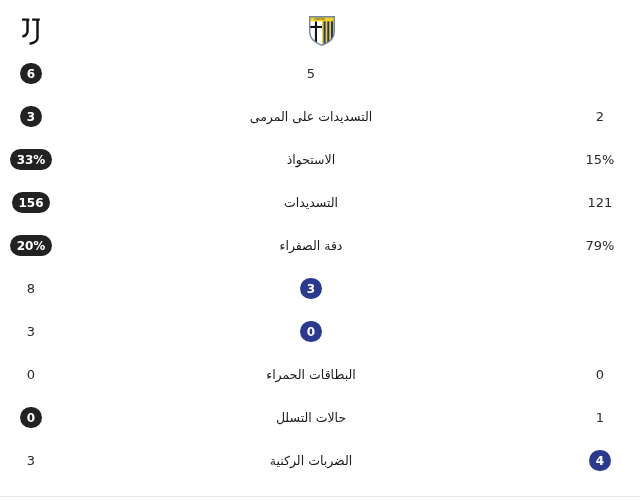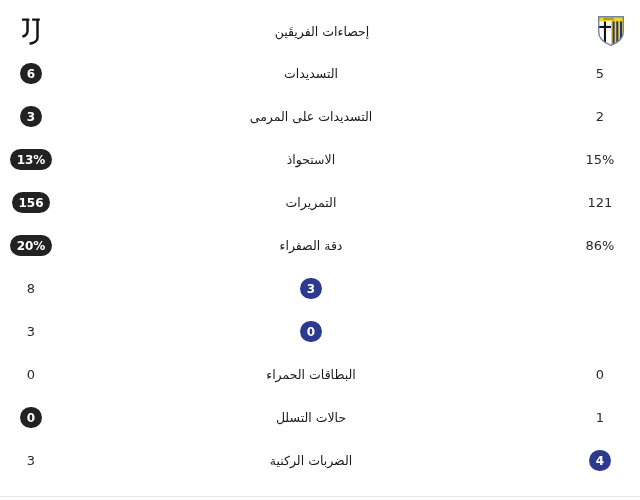--- a/index.html
+++ b/index.html
@@ -46,23 +46,20 @@
 
   <header>
     <div class="cell" title="Juventus">
       <span>
         <svg width="22" height="30" viewBox="0 0 24 30" aria-hidden="true">
           <path d="M2.2 2.6 H10.2 M8.2 2.6 V14.6 Q8.2 19.8 2.6 21" fill="none" stroke="#141414" stroke-width="2.7"></path>
           <path d="M13.2 2.6 H21.6 M19.1 2.6 V22.4 Q19.1 27.6 10.4 29" fill="none" stroke="#141414" stroke-width="2.7"></path>
         </svg>
       </span>
     </div>
-    <div class="cell">
-      <h1 class="title" dir="rtl">إحصاءات الفريقَين</h1>
-    </div>
     <div class="cell" title="Parma">
       <span>
         <svg width="28" height="32" viewBox="0 0 28 32" aria-hidden="true">
           <defs>
             <clipPath id="parma-shield">
               <path d="M1.7 1.7 H26.3 V17 Q26.3 26 14 30.4 Q1.7 26 1.7 17 Z"></path>
             </clipPath>
           </defs>
           <g clip-path="url(#parma-shield)">
             <rect x="1.7" y="1.7" width="24.6" height="29" fill="#ffffff"></rect>
@@ -80,72 +77,69 @@
       </span>
     </div>
   </header>
 
   <div class="rows">
   <div class="row">
     <div class="cell">
       <span class="val home-val pill pill-home">6</span>
     </div>
     <div class="cell">
-      <span class="row-label" dir="rtl">التسديدات</span>
-    </div>
-    <div class="cell">
       <span class="val away-val">5</span>
     </div>
   </div>
 
   <div class="row">
     <div class="cell">
       <span class="val home-val pill pill-home">3</span>
     </div>
     <div class="cell">
       <span class="row-label" dir="rtl">التسديدات على المرمى</span>
     </div>
     <div class="cell">
       <span class="val away-val">2</span>
     </div>
   </div>
 
   <div class="row">
     <div class="cell">
-      <span class="val home-val pill pill-home">13%</span>
+      <span class="val home-val pill pill-home">33%</span>
     </div>
     <div class="cell">
       <span class="row-label" dir="rtl">الاستحواذ</span>
     </div>
     <div class="cell">
       <span class="val away-val">15%</span>
     </div>
   </div>
 
   <div class="row">
     <div class="cell">
       <span class="val home-val pill pill-home">156</span>
     </div>
     <div class="cell">
-      <span class="row-label" dir="rtl">التمريرات</span>
+      <span class="row-label" dir="rtl">التسديدات</span>
     </div>
     <div class="cell">
       <span class="val away-val">121</span>
     </div>
   </div>
 
   <div class="row">
     <div class="cell">
       <span class="val home-val pill pill-home">20%</span>
     </div>
     <div class="cell">
       <span class="row-label" dir="rtl">دقة الصفراء</span>
     </div>
     <div class="cell">
-      <span class="val away-val">86%</span>
+      <span class="val away-val">79%</span>
     </div>
   </div>
 
   <div class="row">
     <div class="cell">
       <span class="val home-val">8</span>
     </div>
     <div class="cell">
       <span class="val away-val pill pill-away">3</span>
     </div>

